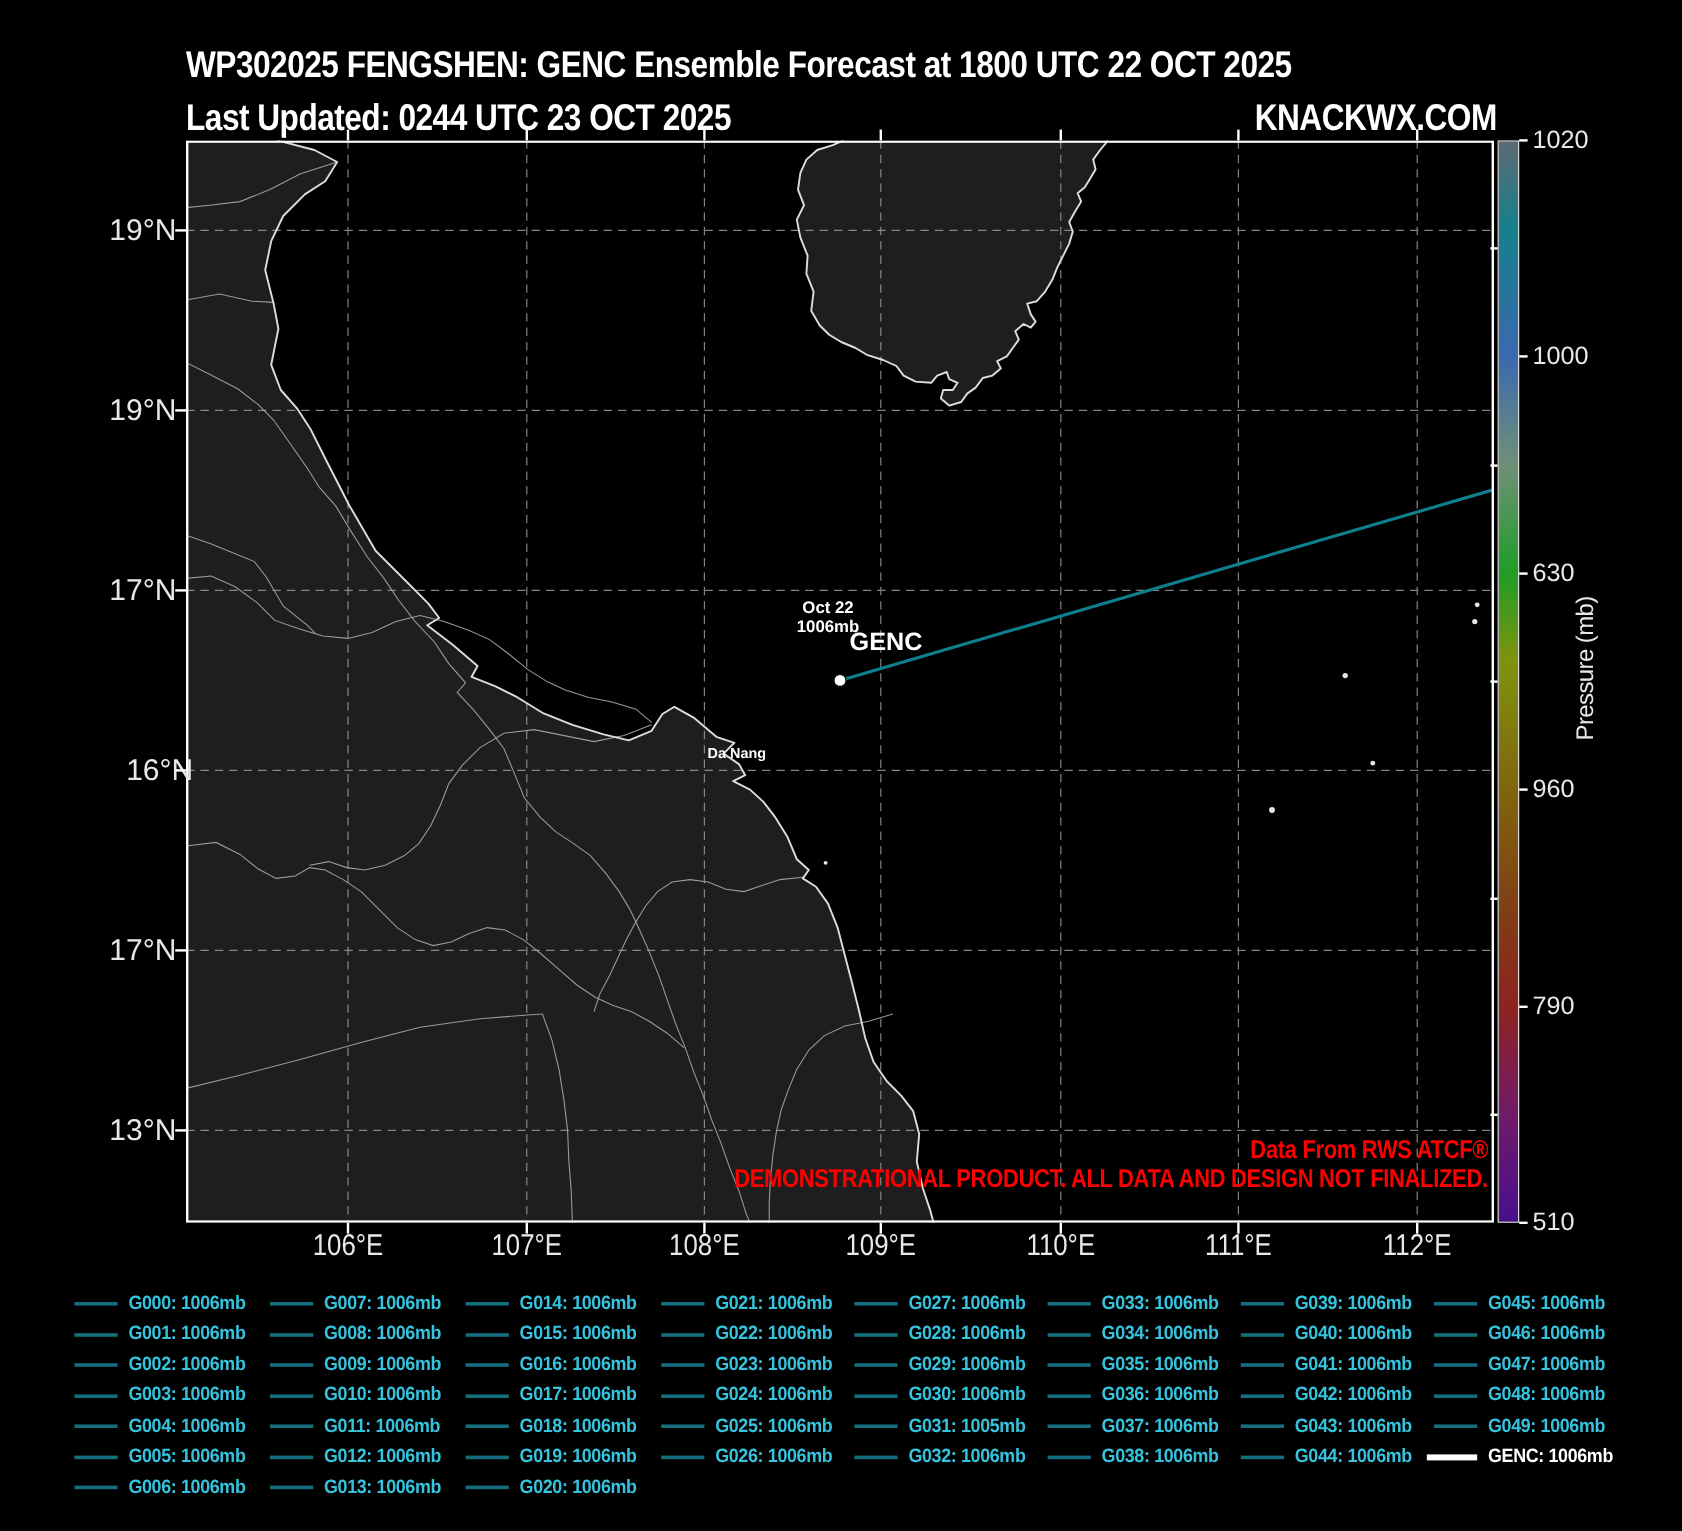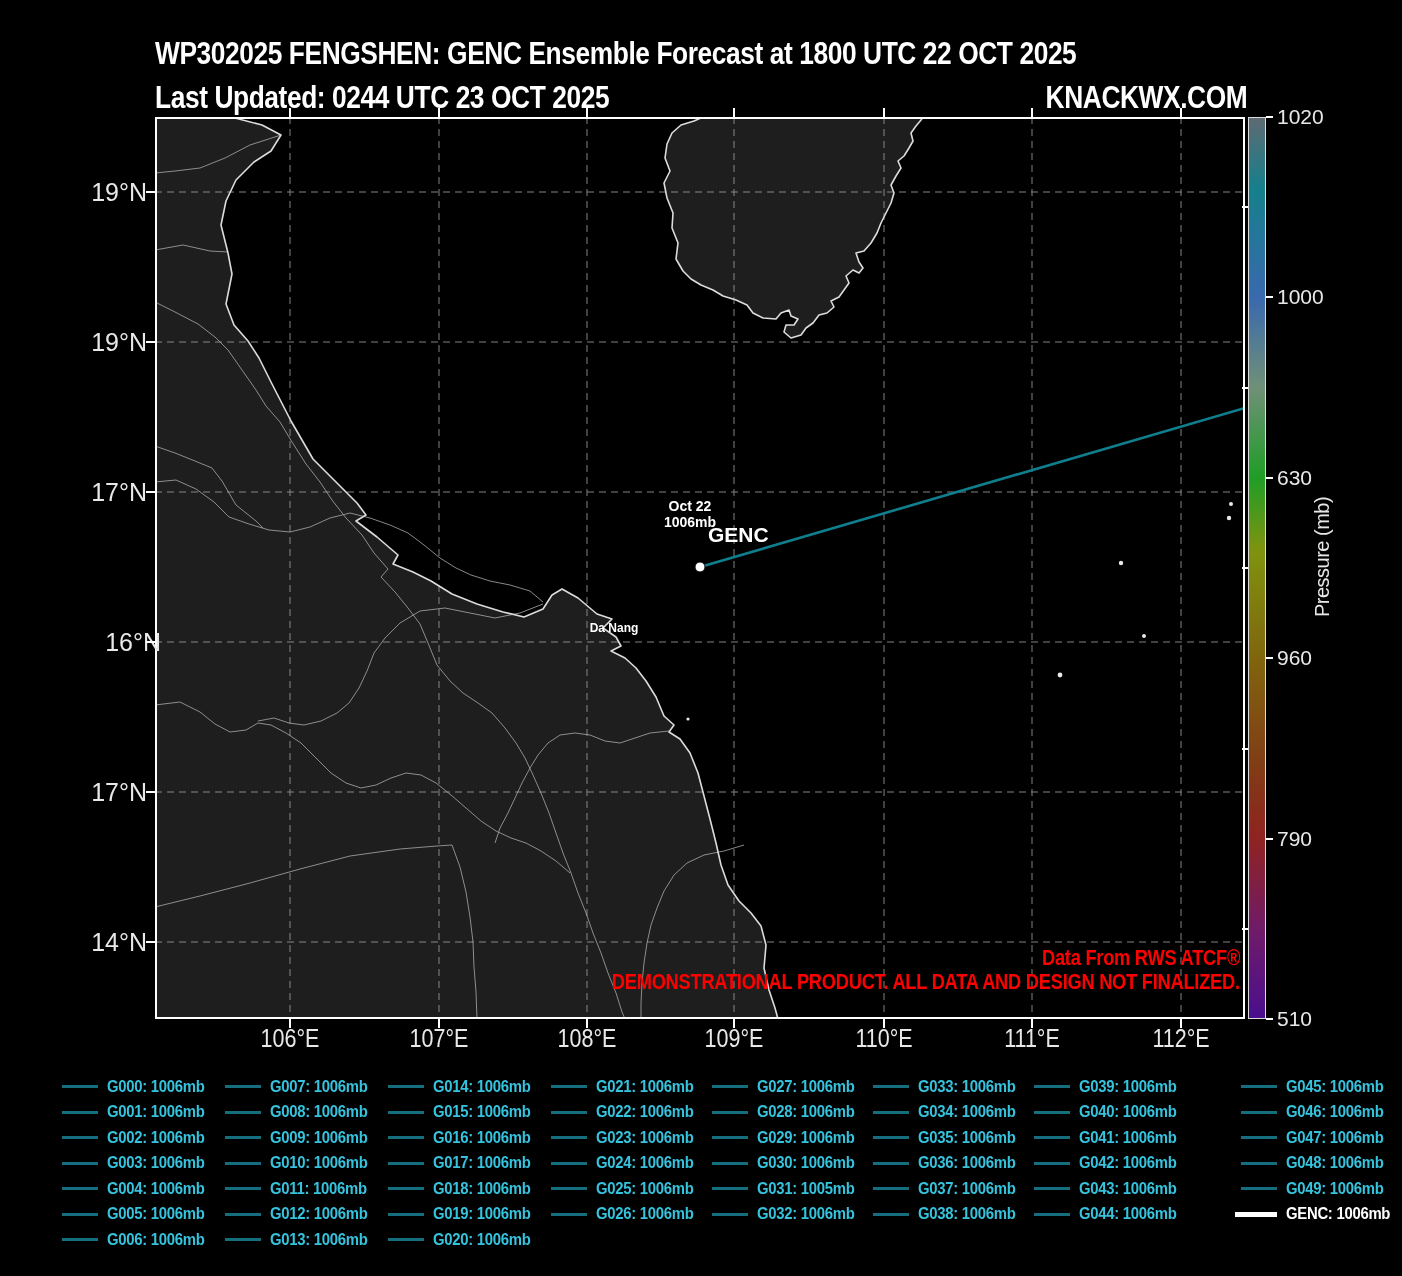--- a/index.html
+++ b/index.html
@@ -128,21 +128,21 @@
     <div class="ytick-label" style="left: 57px; top: 166px;">19°N</div>
     <div class="tickmark" style="left: 146px; top: 179px; width: 9px; height: 2px;"></div>
     <div class="ytick-label" style="left: 57px; top: 316px;">19°N</div>
     <div class="tickmark" style="left: 146px; top: 329px; width: 9px; height: 2px;"></div>
     <div class="ytick-label" style="left: 57px; top: 466px;">17°N</div>
     <div class="tickmark" style="left: 146px; top: 479px; width: 9px; height: 2px;"></div>
     <div class="ytick-label" style="left: 71px; top: 616px;">16°N</div>
     <div class="tickmark" style="left: 146px; top: 629px; width: 9px; height: 2px;"></div>
     <div class="ytick-label" style="left: 57px; top: 766px;">17°N</div>
     <div class="tickmark" style="left: 146px; top: 779px; width: 9px; height: 2px;"></div>
-    <div class="ytick-label" style="left: 57px; top: 916px;">14°N</div>
+    <div class="ytick-label" style="left: 57px; top: 916px;">13°N</div>
     <div class="tickmark" style="left: 146px; top: 929px; width: 9px; height: 2px;"></div>
     <div class="tickmark" style="left: 1266px; top: 104px; width: 7px; height: 2px;"></div>
     <div class="cbar-label" style="top: 93px;">1020</div>
     <div class="tickmark" style="left: 1266px; top: 284px; width: 7px; height: 2px;"></div>
     <div class="cbar-label" style="top: 273px;">1000</div>
     <div class="tickmark" style="left: 1266px; top: 465px; width: 7px; height: 2px;"></div>
     <div class="cbar-label" style="top: 454px;">630</div>
     <div class="tickmark" style="left: 1266px; top: 645px; width: 7px; height: 2px;"></div>
     <div class="cbar-label" style="top: 634px;">960</div>
     <div class="tickmark" style="left: 1266px; top: 826px; width: 7px; height: 2px;"></div>
@@ -341,21 +341,21 @@
       </div>
       <div class="lrow">
         <span class="lline" style="background: rgb(21, 110, 126);"></span>
         <span class="ltext" style="color: rgb(53, 195, 222);">G043: 1006mb</span>
       </div>
       <div class="lrow">
         <span class="lline" style="background: rgb(21, 110, 126);"></span>
         <span class="ltext" style="color: rgb(53, 195, 222);">G044: 1006mb</span>
       </div>
     </div>
-    <div class="lcol" style="left: 1241px;">
+    <div class="lcol" style="left: 1195px;">
       <div class="lrow">
         <span class="lline" style="background: rgb(21, 110, 126);"></span>
         <span class="ltext" style="color: rgb(53, 195, 222);">G045: 1006mb</span>
       </div>
       <div class="lrow">
         <span class="lline" style="background: rgb(21, 110, 126);"></span>
         <span class="ltext" style="color: rgb(53, 195, 222);">G046: 1006mb</span>
       </div>
       <div class="lrow">
         <span class="lline" style="background: rgb(21, 110, 126);"></span>

